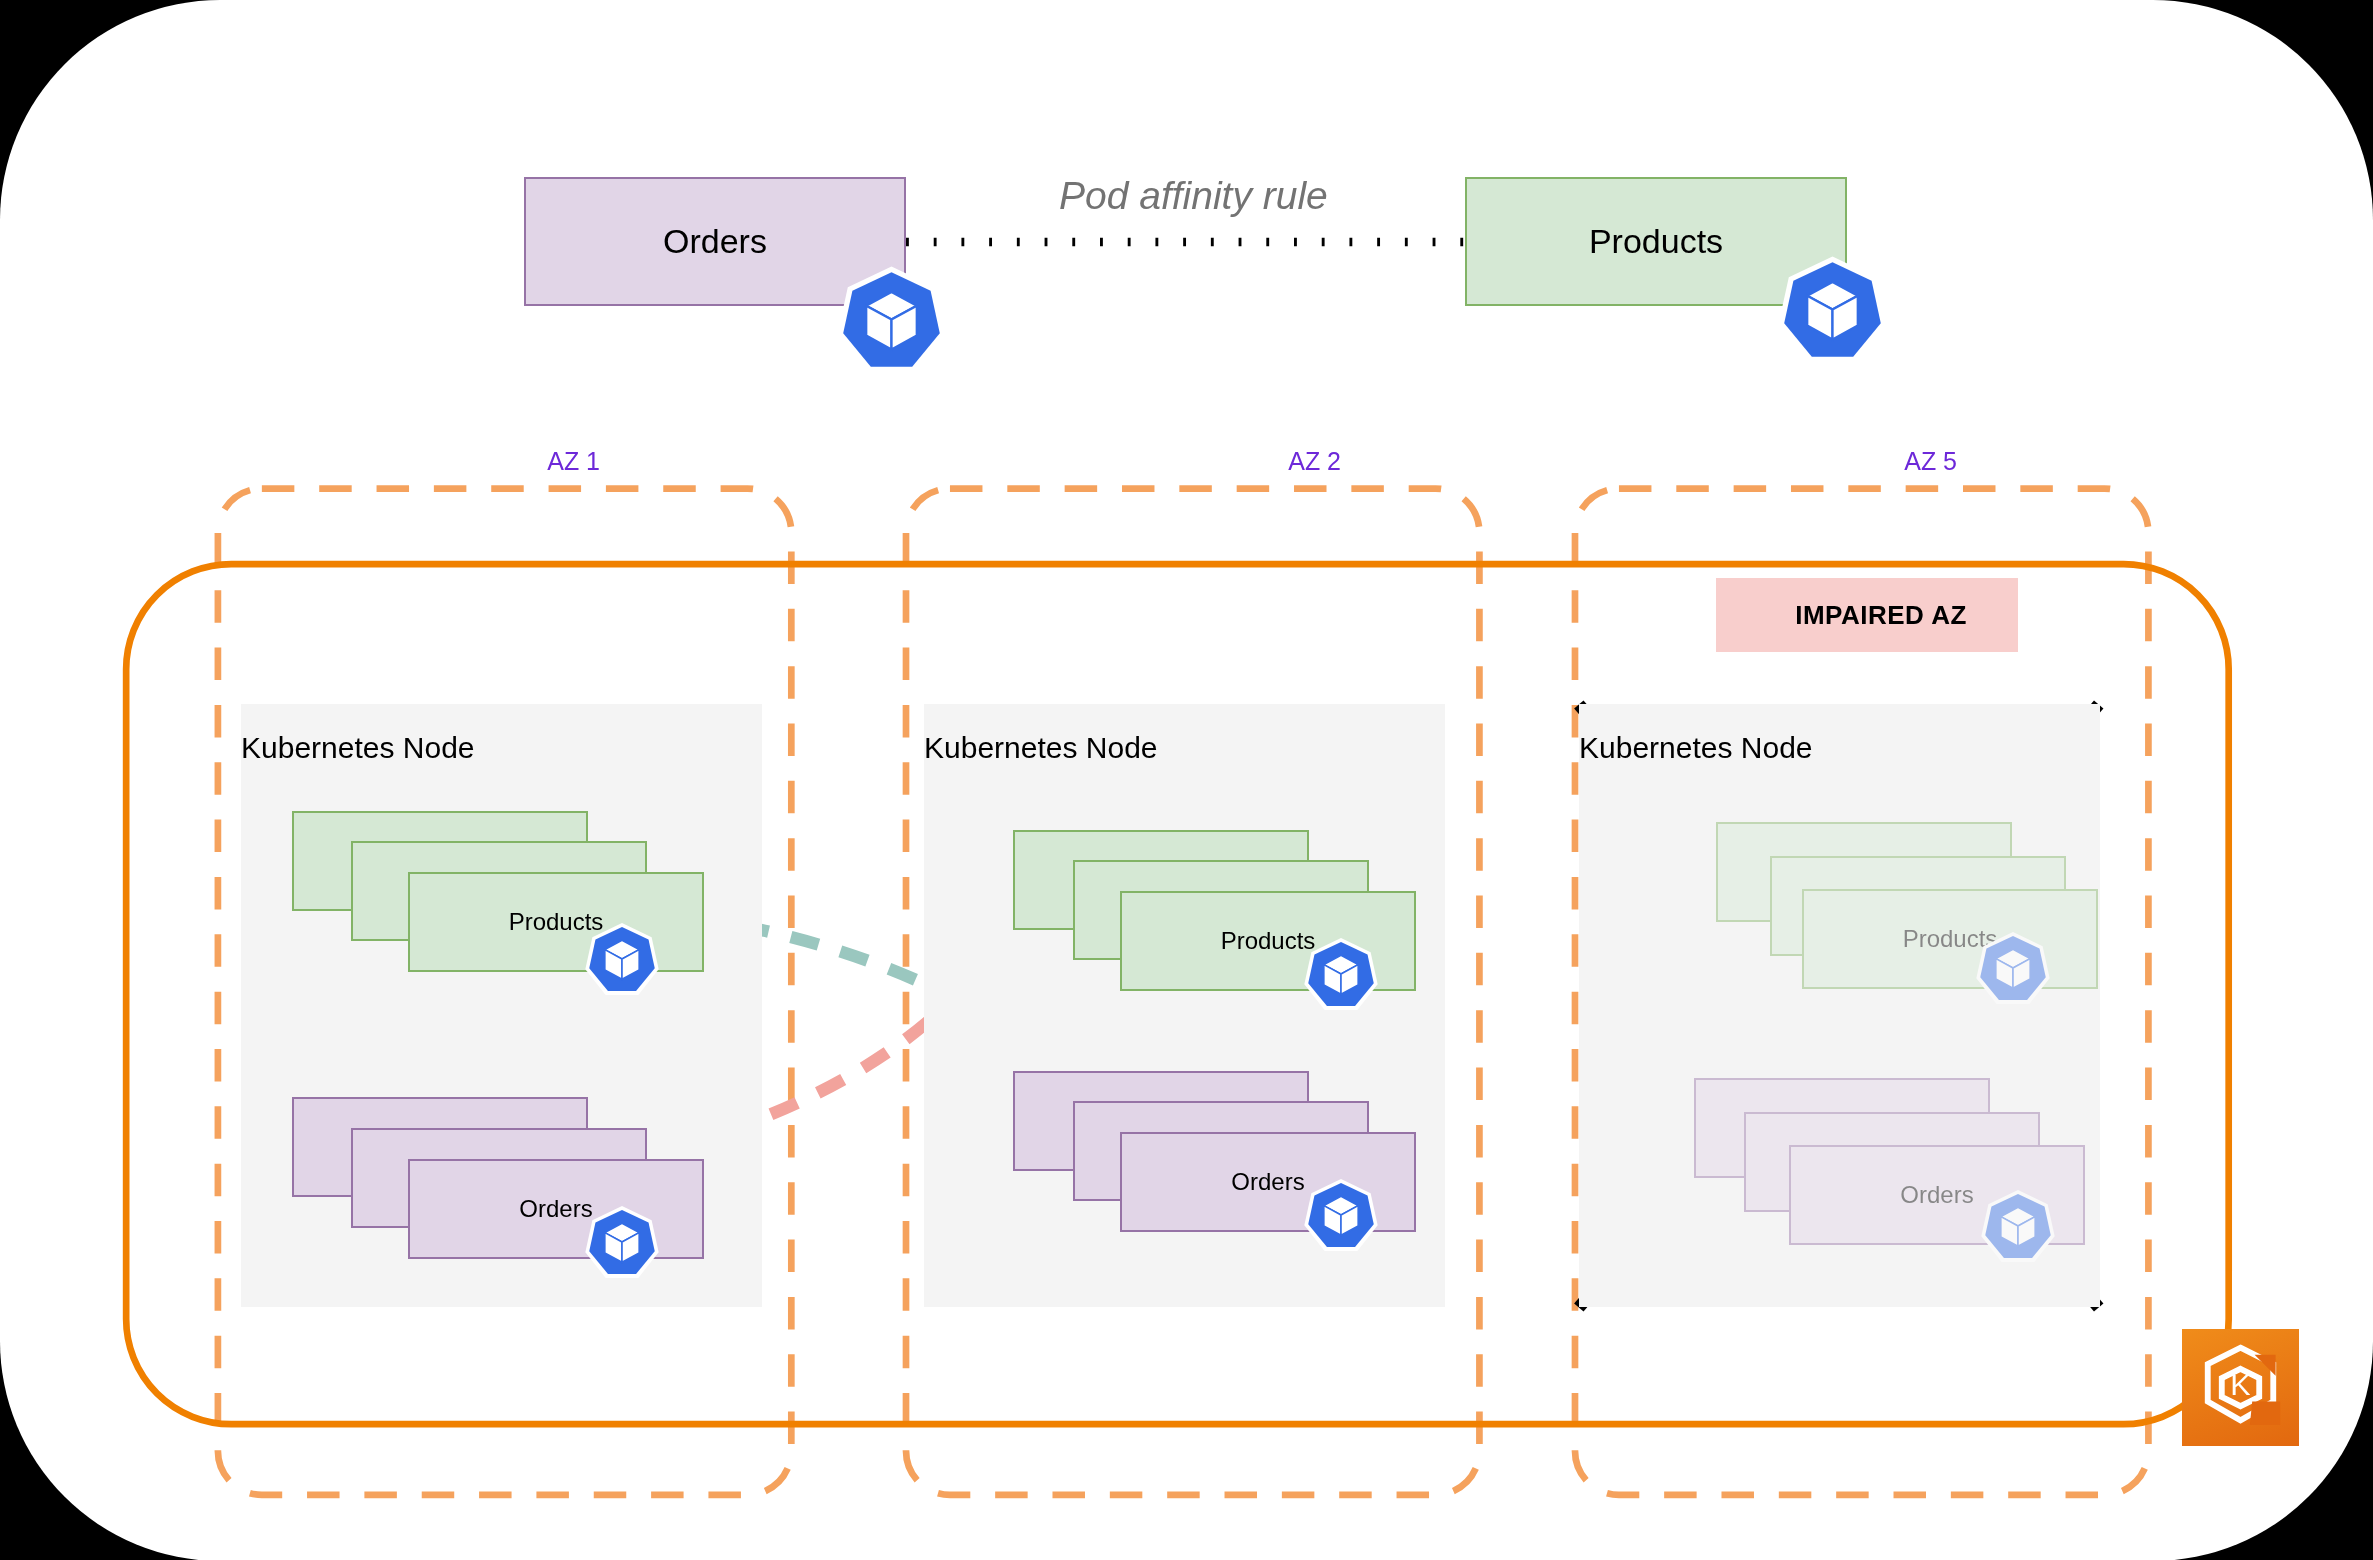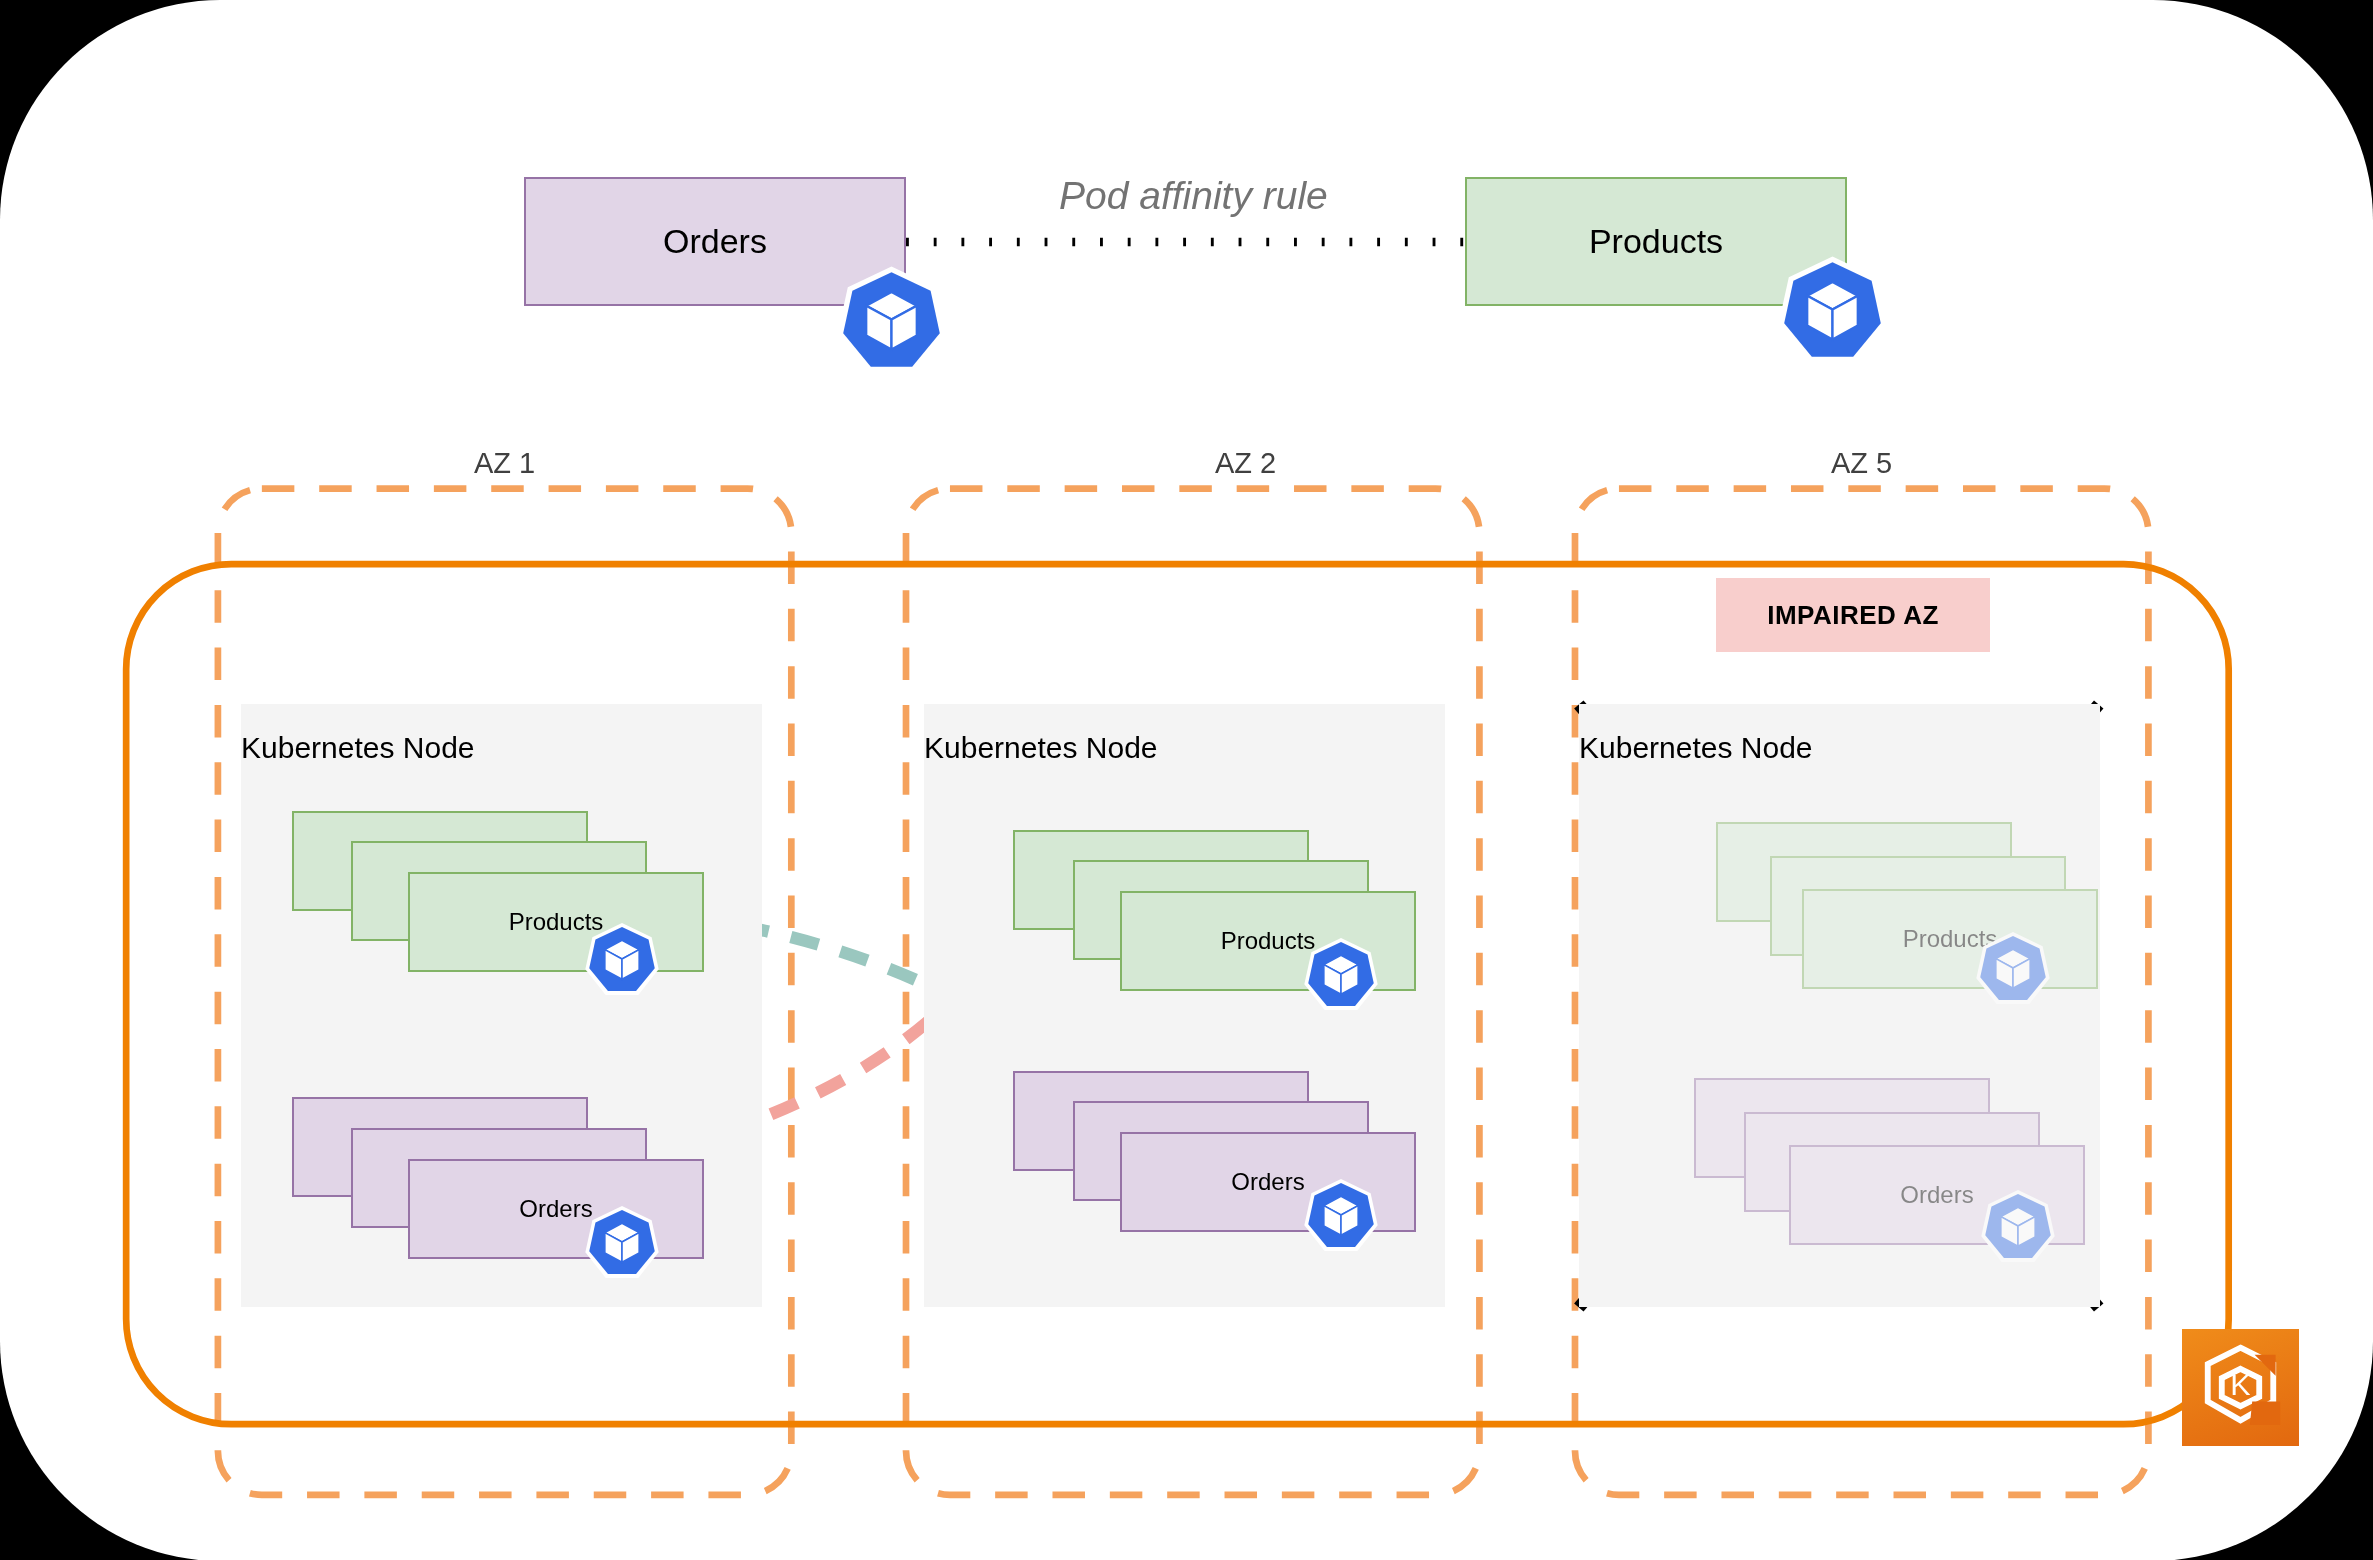--- a/index.html
+++ b/index.html
@@ -12,36 +12,36 @@
 
   
   .legendbox{position:absolute;display:flex;align-items:center;justify-content:center;
              font-size:34px;color:#000;box-sizing:border-box;}
   .box-orders{background:#e1d5e7;border:2.9px solid #9673a6;}
   .box-products{background:#d5e8d4;border:2.9px solid #82b366;}
 
   .affinity-label{position:absolute;font-size:39px;font-style:italic;font-weight:400;color:#737373;}
 
   
-  .az-caption{position:absolute;font-size:29px;color:#404040;text-align:center;}
+  .az-caption{position:absolute;font-size:25px;color:#6d28d9;text-align:right;}
 
   
   .node-panel{position:absolute;background:#f4f4f4;}
   .node-title{position:absolute;font-size:30px;color:#000;text-align:left;}
 
   
   .pod{position:absolute;box-sizing:border-box;display:flex;align-items:center;justify-content:center;
        font-size:24px;color:#000;}
   .pod.green{background:#d5e8d4;border:2.9px solid #82b366;}
   .pod.purple{background:#e1d5e7;border:2.9px solid #9673a6;}
 
   
   .impaired{position:absolute;background:#f8cecc;border:1.9px solid #f8cecc;
             display:flex;align-items:center;justify-content:center;
-            font-size:26px;font-weight:bold;color:#000;letter-spacing:0.5px;}
+            font-size:26px;font-weight:bold;color:#000;letter-spacing:0.5px;padding-left:28px;}
 
   
   .k8s{position:absolute;}
 
   
   .karp{position:absolute;width:117px;height:117px;
         background:linear-gradient(160deg,#f08c1a 0%,#e2680f 100%);}
   .karp svg{display:block;}
 
   .faded{opacity:0.45;}

